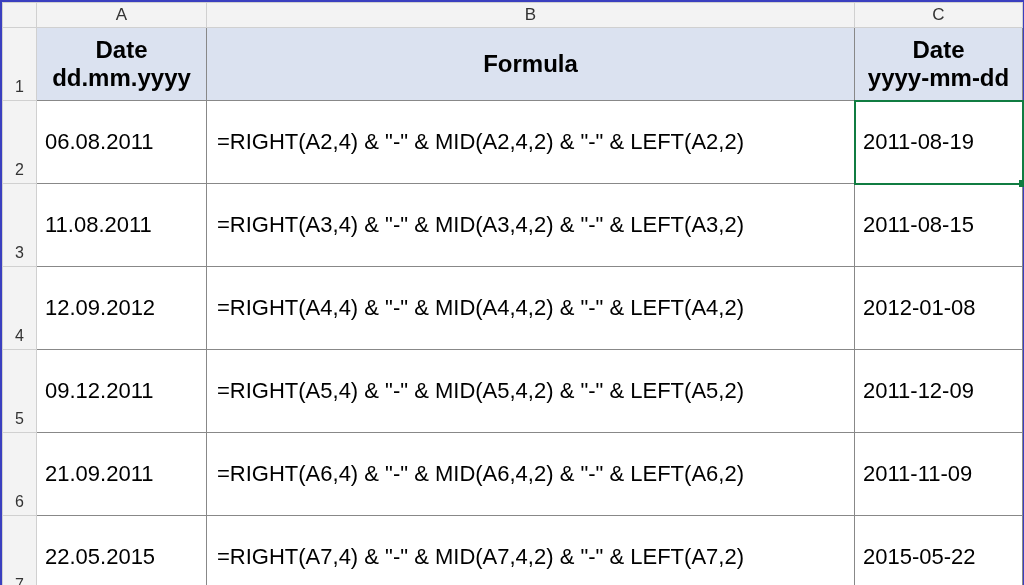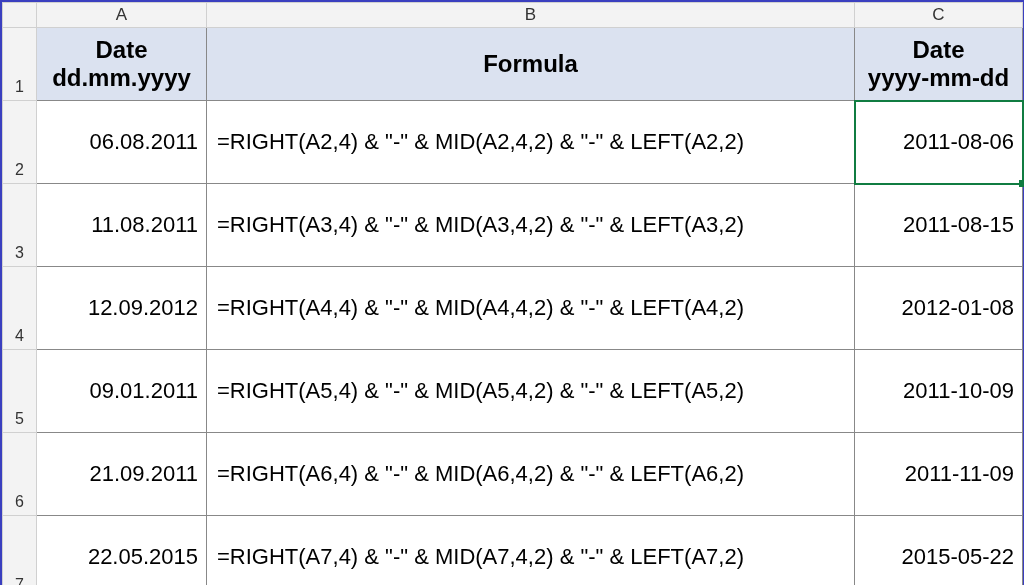--- a/index.html
+++ b/index.html
@@ -70,21 +70,21 @@
     vertical-align: middle;
     padding: 0 8px;
   }
   td.headercell {
     background: #dbe2f0;
     font-weight: bold;
     font-size: 24px;
     text-align: center;
     line-height: 1.15;
   }
-  td.center { text-align: right; margin-left: 20px; }
+  td.center { text-align: left; margin-left: 20px; }
   td.leftpad { padding-left: 10px; text-align: left; }
 
   
   td.selected {
     position: relative;
   }
   td.selected::after {
     content: "";
     position: absolute;
     top: -1px; left: -1px; right: -2px; bottom: -2px;
@@ -124,42 +124,42 @@
       <th class="rowheader hdr">1</th>
       <td class="cell headercell">Date<br>dd.mm.yyyy</td>
       <td class="cell headercell">Formula</td>
       <td class="cell headercell">Date<br>yyyy-mm-dd</td>
     </tr>
 
     <tr>
       <th class="rowheader tall">2</th>
       <td class="cell center">06.08.2011</td>
       <td class="cell leftpad">=RIGHT(A2,4) &amp; "-" &amp; MID(A2,4,2) &amp; "-" &amp; LEFT(A2,2)</td>
-      <td class="cell center selected">2011-08-06</td>
+      <td class="cell center selected">2011-08-19</td>
     </tr>
 
     <tr>
       <th class="rowheader tall">3</th>
       <td class="cell center">11.08.2011</td>
       <td class="cell leftpad">=RIGHT(A3,4) &amp; "-" &amp; MID(A3,4,2) &amp; "-" &amp; LEFT(A3,2)</td>
       <td class="cell center">2011-08-15</td>
     </tr>
 
     <tr>
       <th class="rowheader tall">4</th>
       <td class="cell center">12.09.2012</td>
       <td class="cell leftpad">=RIGHT(A4,4) &amp; "-" &amp; MID(A4,4,2) &amp; "-" &amp; LEFT(A4,2)</td>
       <td class="cell center">2012-01-08</td>
     </tr>
 
     <tr>
       <th class="rowheader tall">5</th>
-      <td class="cell center">09.01.2011</td>
+      <td class="cell center">09.12.2011</td>
       <td class="cell leftpad">=RIGHT(A5,4) &amp; "-" &amp; MID(A5,4,2) &amp; "-" &amp; LEFT(A5,2)</td>
-      <td class="cell center">2011-10-09</td>
+      <td class="cell center">2011-12-09</td>
     </tr>
 
     <tr>
       <th class="rowheader tall">6</th>
       <td class="cell center">21.09.2011</td>
       <td class="cell leftpad">=RIGHT(A6,4) &amp; "-" &amp; MID(A6,4,2) &amp; "-" &amp; LEFT(A6,2)</td>
       <td class="cell center">2011-11-09</td>
     </tr>
 
     <tr>

